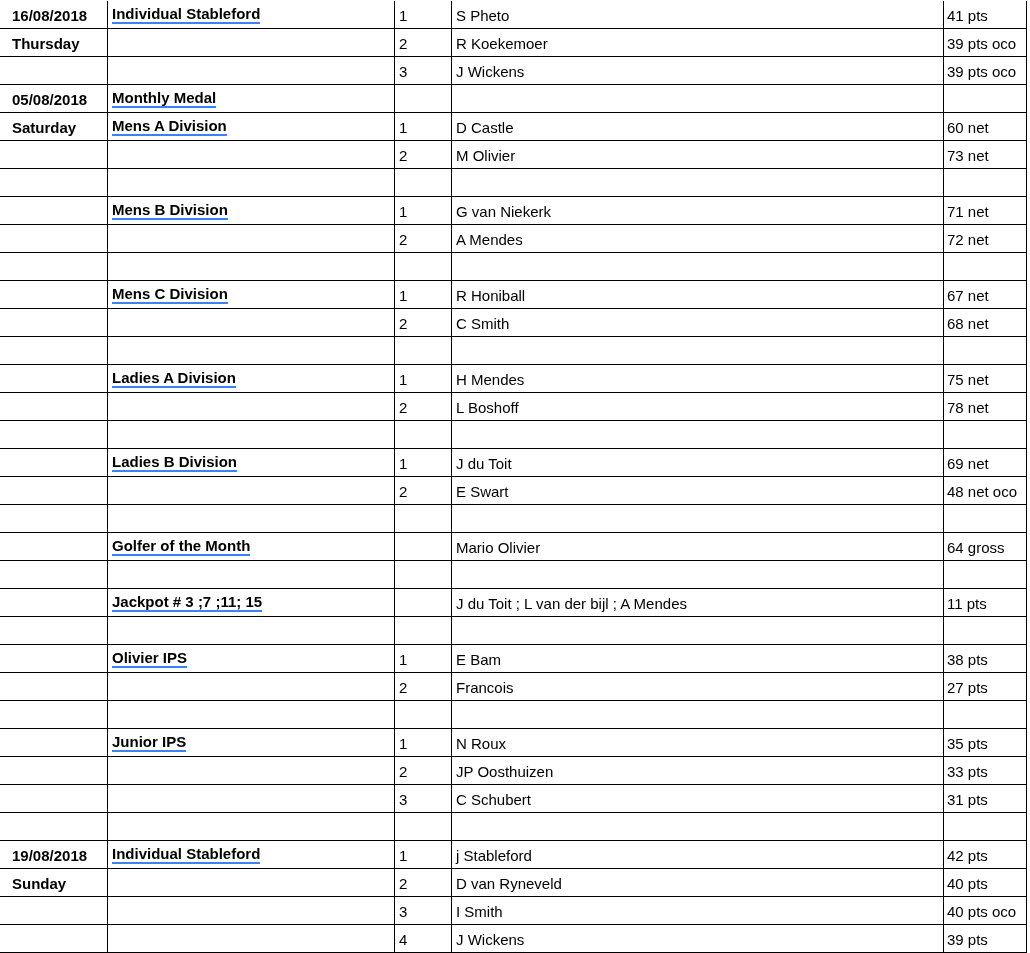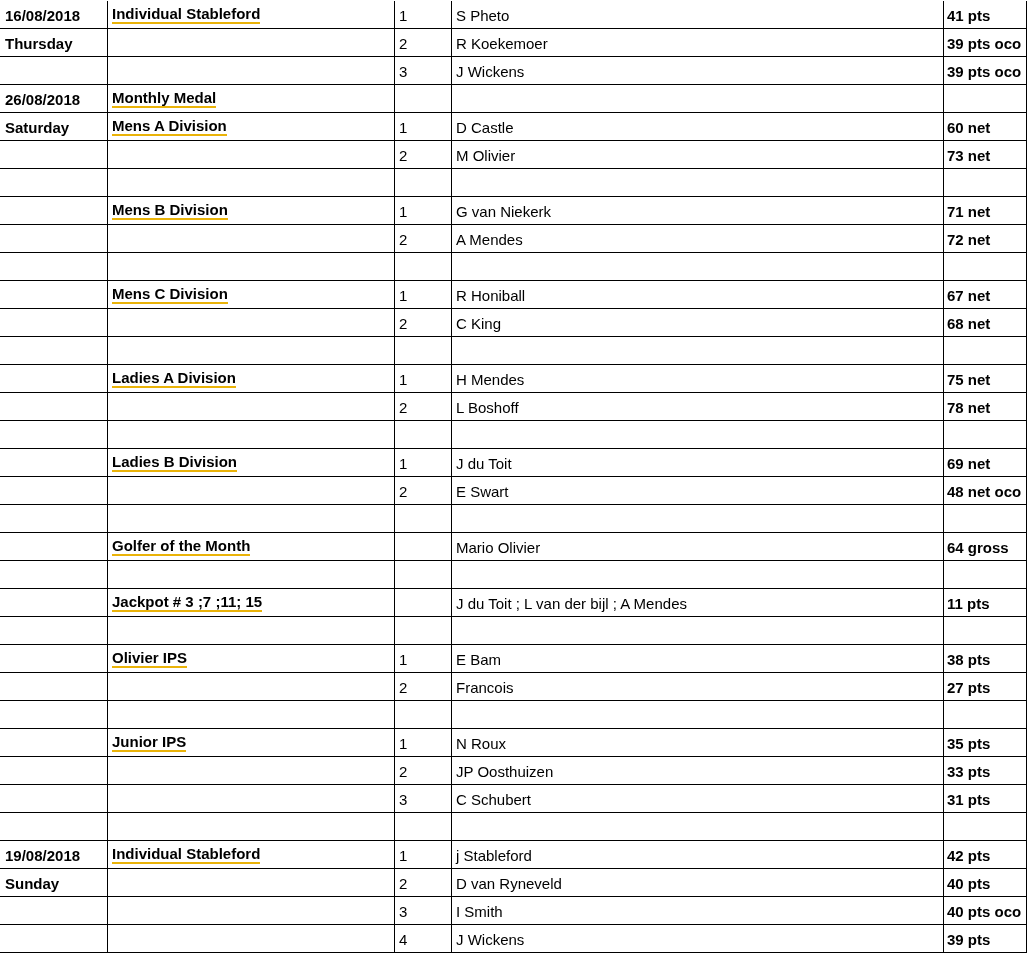--- a/index.html
+++ b/index.html
@@ -22,24 +22,24 @@
     border-bottom: 1px solid #000000;
     background: #ffffff;
     display: flex;
     align-items: flex-end;
     padding: 0 2px 4px 4px;
     font-size: 15px;
     line-height: 17px;
     white-space: nowrap;
     overflow: hidden;
   }
-  .c-date { font-weight: bold; padding-left: 5px; }
+  .c-date { font-weight: bold; padding-left: 12px; }
   .c-comp { font-weight: bold; }
-  .c-comp .txt { border-bottom: 2px solid #eab308; text-align: right; }
-  .c-score { padding-left: 3px; font-weight: bold; }
+  .c-comp .txt { border-bottom: 2px solid #3b82f6; text-align: right; }
+  .c-score { padding-left: 3px; }
 </style>
 </head>
 <body>
 
 <div class="sheet">
   <div class="row">
     <div class="cell c-date">
         <span class="txt">16/08/2018</span>
       </div>
     <div class="cell c-comp">
@@ -87,21 +87,21 @@
     <div class="cell c-player">
         <span class="txt">J Wickens</span>
       </div>
     <div class="cell c-score">
         <span class="txt">39 pts oco</span>
       </div>
   </div>
 
   <div class="row">
     <div class="cell c-date">
-        <span class="txt">26/08/2018</span>
+        <span class="txt">05/08/2018</span>
       </div>
     <div class="cell c-comp">
         <span class="txt">Monthly Medal</span>
       </div>
     <div class="cell c-pos">
         <span class="txt"></span>
       </div>
     <div class="cell c-player">
         <span class="txt"></span>
       </div>
@@ -240,21 +240,21 @@
     <div class="cell c-date">
         <span class="txt"></span>
       </div>
     <div class="cell c-comp">
         <span class="txt"></span>
       </div>
     <div class="cell c-pos">
         <span class="txt">2</span>
       </div>
     <div class="cell c-player">
-        <span class="txt">C King</span>
+        <span class="txt">C Smith</span>
       </div>
     <div class="cell c-score">
         <span class="txt">68 net</span>
       </div>
   </div>
 
   <div class="row">
     <div class="cell c-date">
         <span class="txt"></span>
       </div>

